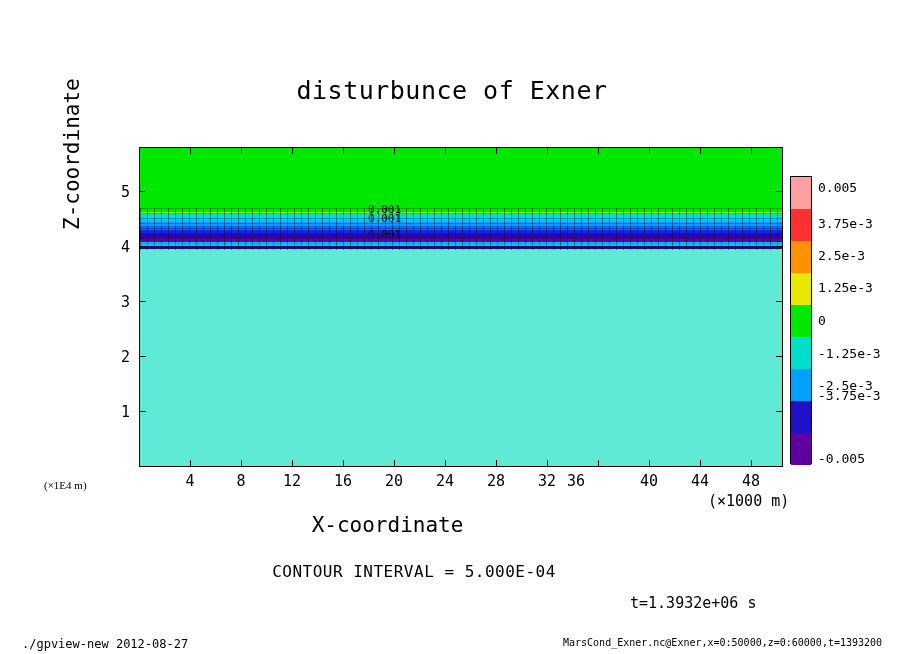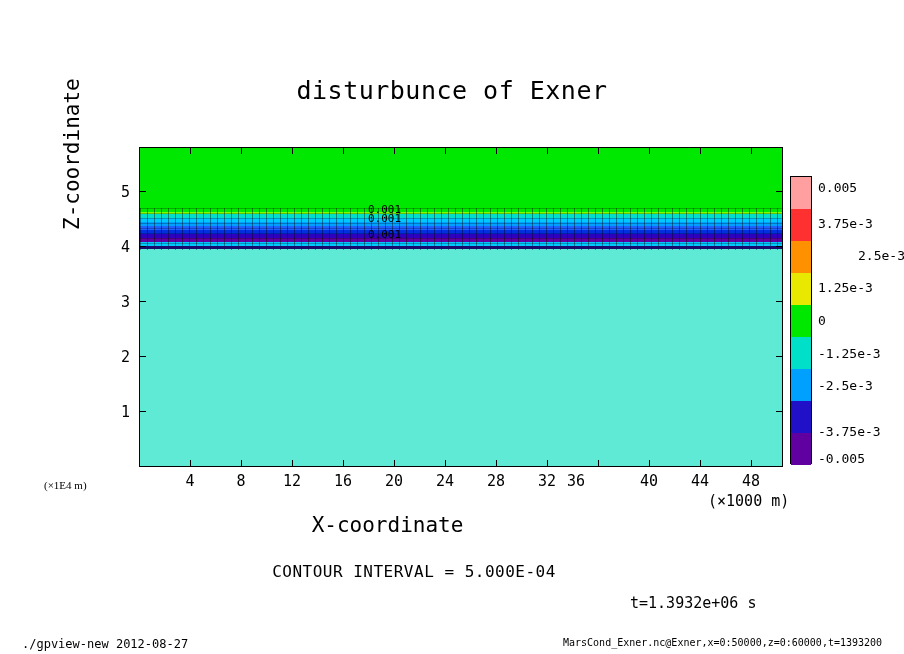--- a/index.html
+++ b/index.html
@@ -283,24 +283,24 @@
   <div class="cb-cell" style="background:#e8e800;"></div>
   <div class="cb-cell" style="background:#00e800;"></div>
   <div class="cb-cell" style="background:#00e0c8;"></div>
   <div class="cb-cell" style="background:#00a0ff;"></div>
   <div class="cb-cell" style="background:#2010c8;"></div>
   <div class="cb-cell" style="background:#6000a0;"></div>
 </div>
 
 <div class="abs cb-tick-label" style="top:180px;">0.005</div>
 <div class="abs cb-tick-label" style="top:216px;">3.75e-3</div>
-<div class="abs cb-tick-label" style="top:248px;margin-left:40px;">2.5e-3</div>
+<div class="abs cb-tick-label" style="top:248px;">2.5e-3</div>
 <div class="abs cb-tick-label" style="top:280px;">1.25e-3</div>
 <div class="abs cb-tick-label" style="top:313px;">0</div>
 <div class="abs cb-tick-label" style="top:346px;">-1.25e-3</div>
 <div class="abs cb-tick-label" style="top:378px;">-2.5e-3</div>
-<div class="abs cb-tick-label" style="top:424px;">-3.75e-3</div>
+<div class="abs cb-tick-label" style="top:388px;">-3.75e-3</div>
 <div class="abs cb-tick-label" style="top:451px;">-0.005</div>
 
 <div class="abs" id="contour-interval">CONTOUR INTERVAL = 5.000E-04</div>
 <div class="abs" id="time-text">t=1.3932e+06 s</div>
 <div class="abs" id="footer-left">./gpview-new  2012-08-27</div>
 <div class="abs" id="footer-right">MarsCond_Exner.nc@Exner,x=0:50000,z=0:60000,t=1393200</div>
 
 </body></html>

